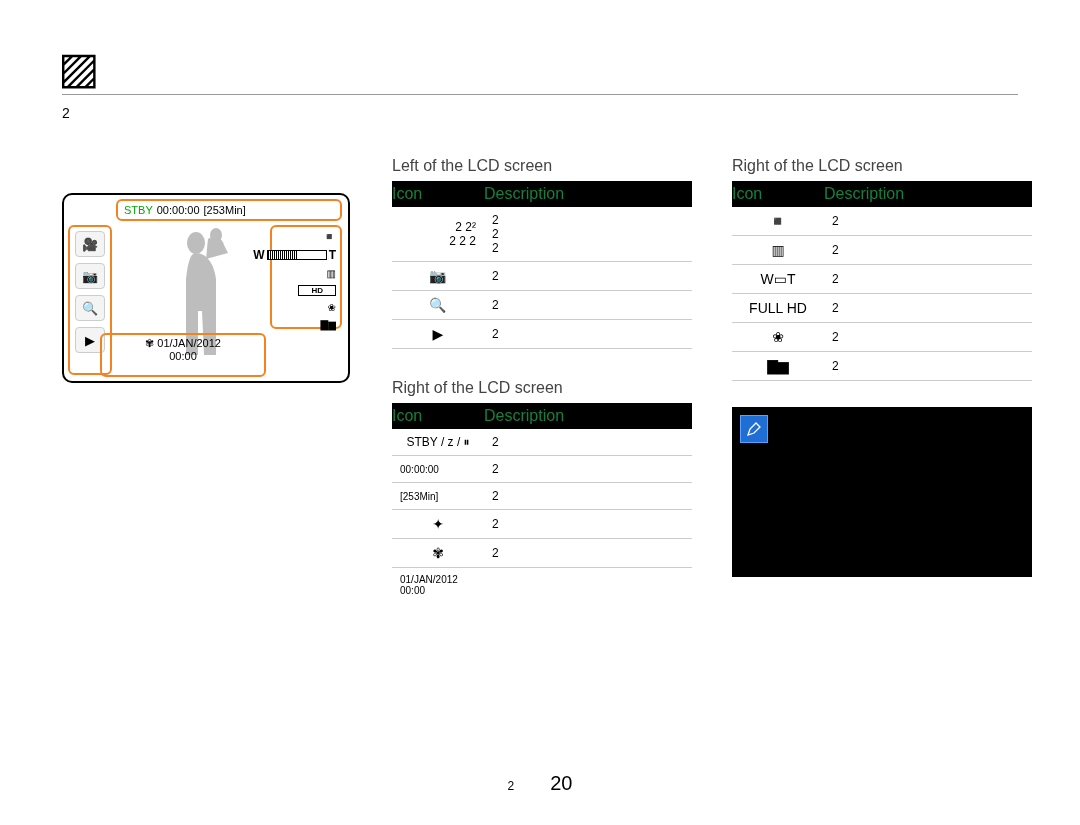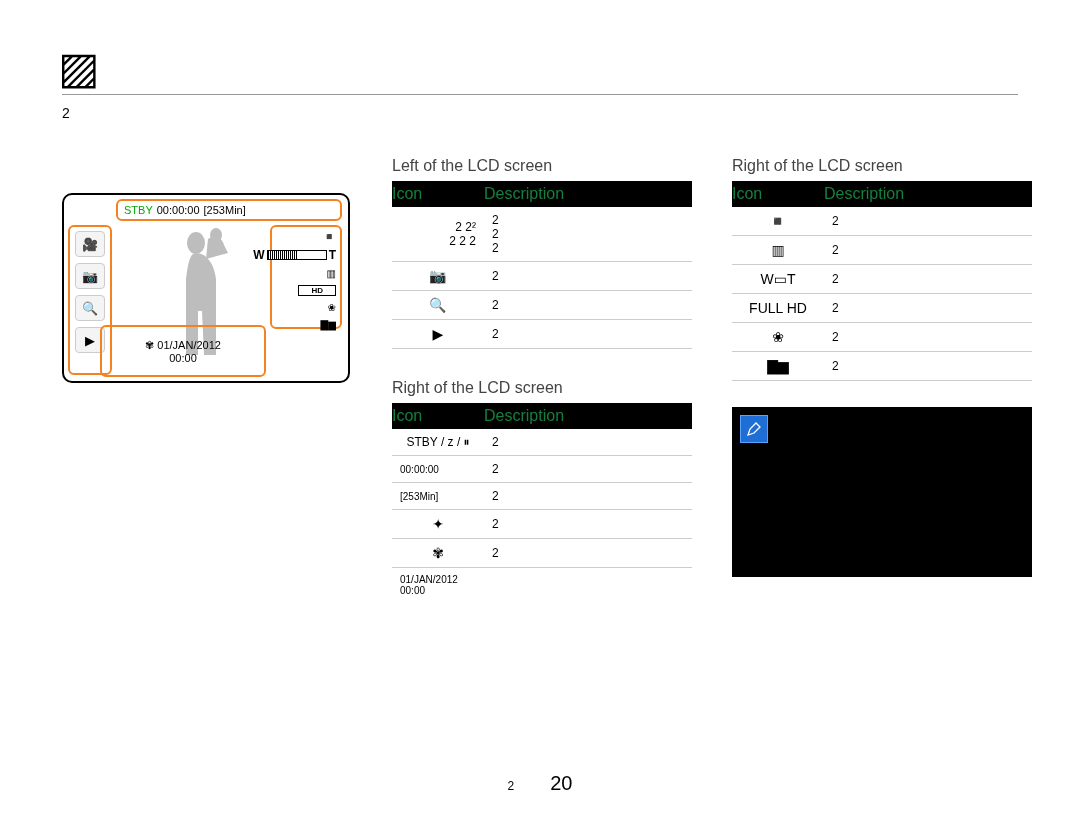--- a/index.html
+++ b/index.html
@@ -67,24 +67,24 @@
     padding-top: 4px;
   }
   .ob-right {
     top: 30px; right: 6px; width: 72px; height: 104px;
     display: flex; flex-direction: column; align-items: flex-end;
     padding: 4px 4px;
     gap: 6px;
     font-size: 10px;
   }
   .ob-bottom {
-    bottom: 4px; left: 36px; right: 82px; height: 52px;
+    bottom: 4px; left: 36px; right: 82px; height: 44px;
     text-align: center;
     font-size: 11px;
-    padding-top: 12px;
+    padding-top: 2px;
   }
   .person-fill {
     position: absolute;
     top: 30px; left: 56px; width: 150px; height: 140px;
   }
   .soft-btn {
     width: 30px; height: 26px;
     background: #f4f4f4;
     border: 1px solid #ccc;
     border-radius: 4px;

